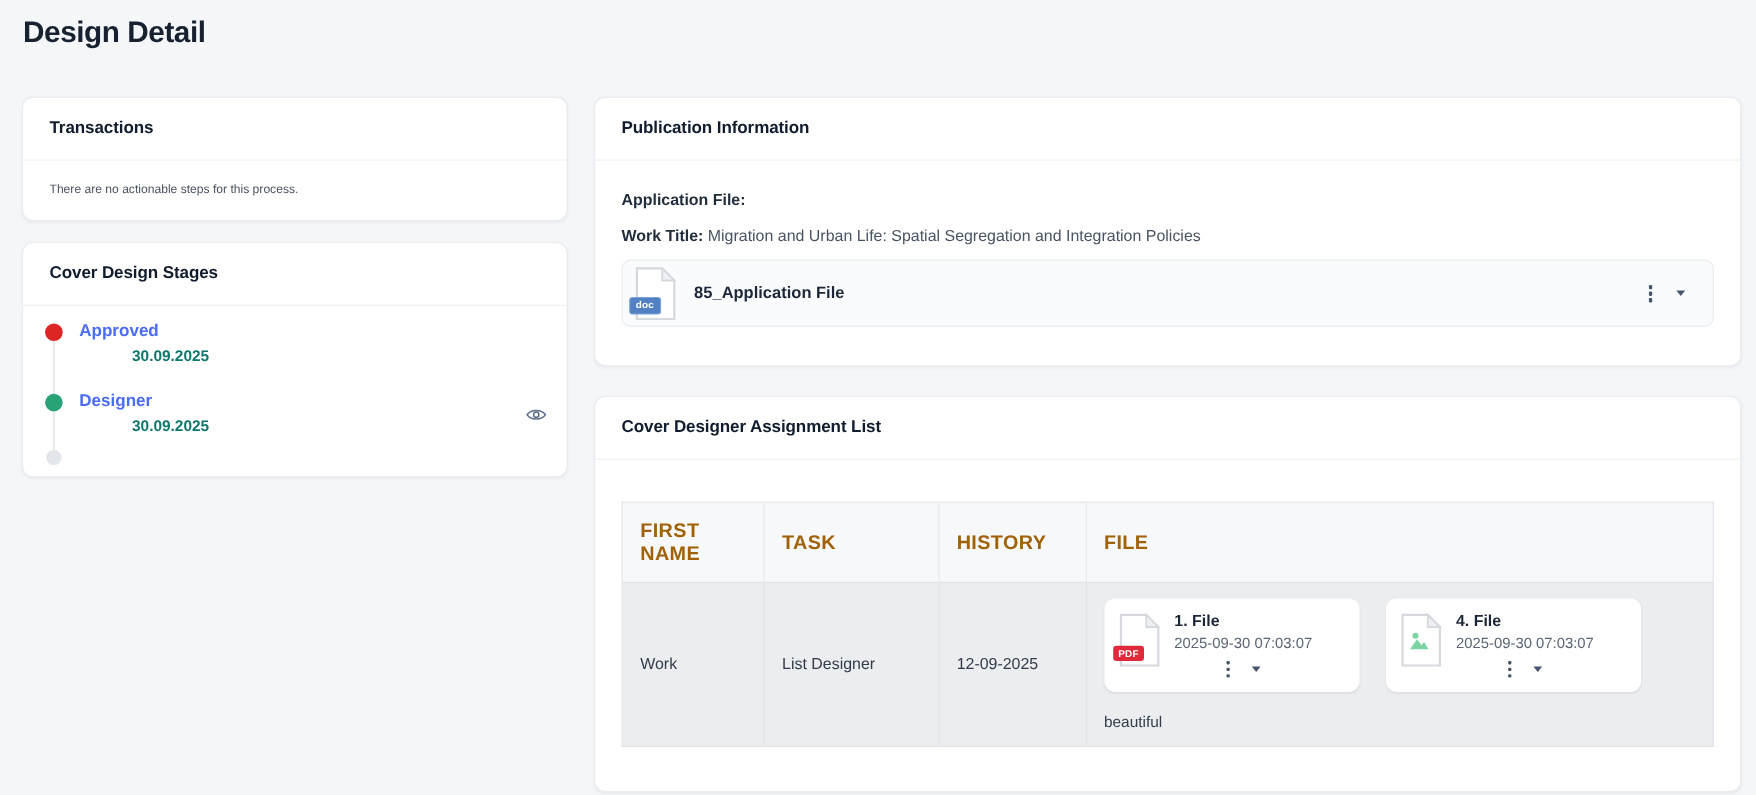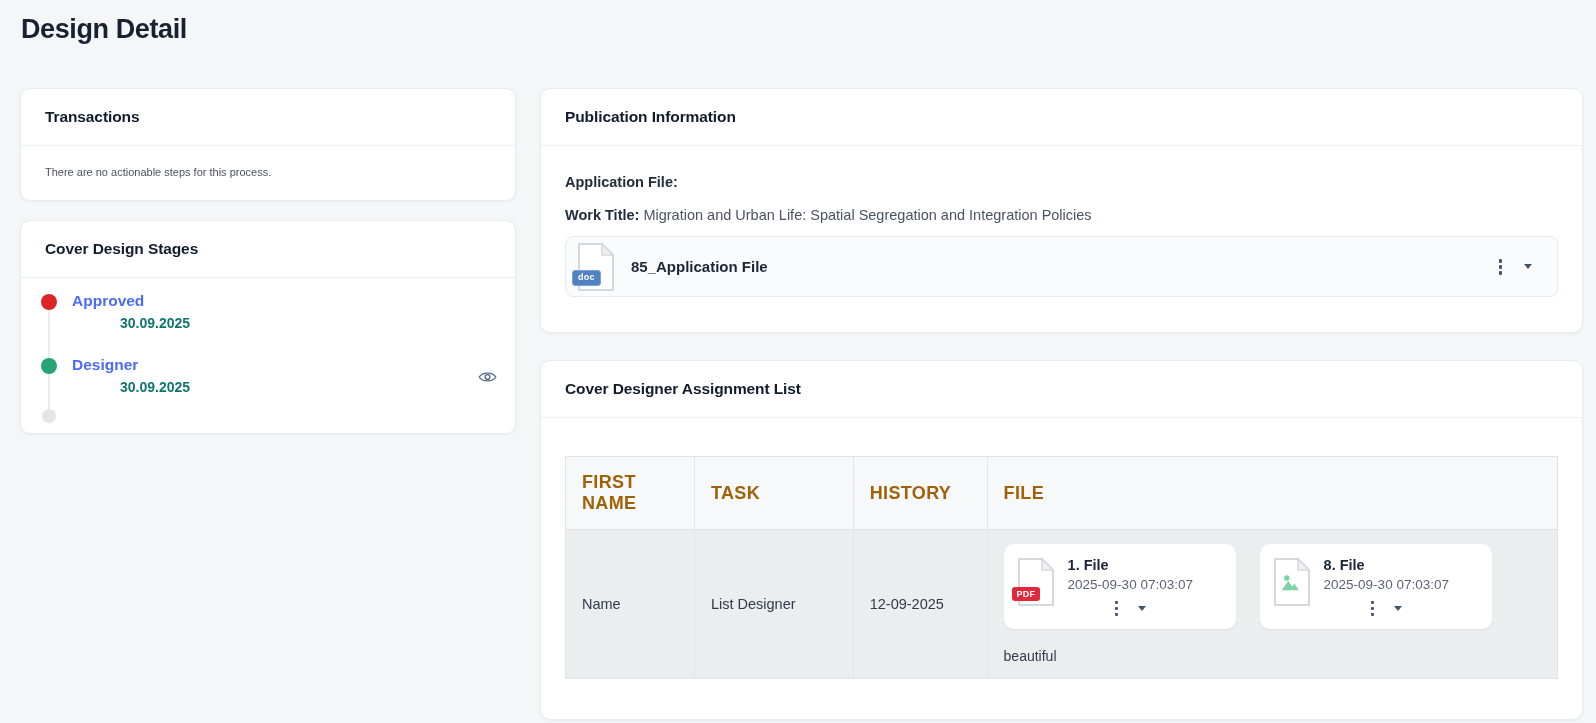--- a/index.html
+++ b/index.html
@@ -263,21 +263,21 @@
             <thead>
               <tr>
                 <th class="col-first">First Name</th>
                 <th class="col-task">Task</th>
                 <th class="col-hist">History</th>
                 <th>File</th>
               </tr>
             </thead>
             <tbody>
               <tr>
-                <td>Name</td>
+                <td>Work</td>
                 <td>List Designer</td>
                 <td>12-09-2025</td>
                 <td class="file-cell">
                   <div class="file-cards">
 
                     <div class="file-card">
                       <span class="page-icon">
                         <svg class="sheet" width="40" height="50" viewBox="0 0 40 50">
                           <path d="M3 2 H26 L37 13 V48 H3 Z" fill="#ffffff" stroke="#d5d9de" stroke-width="2"></path>
                           <path d="M26 2 L37 13 H26 Z" fill="#eef0f3" stroke="#d5d9de" stroke-width="1.6"></path>
@@ -309,21 +309,21 @@
                           <path d="M26 2 L37 13 H26 Z" fill="#eef0f3" stroke="#d5d9de" stroke-width="1.6"></path>
                         </svg>
                         <span class="img-glyph">
                           <svg width="22" height="22" viewBox="0 0 24 24">
                             <circle cx="8.5" cy="7.5" r="3" fill="#7cd4a4"></circle>
                             <path d="M3 21 L10 11 L14.5 17 L17 13.8 L21.5 21 Z" fill="#7cd4a4"></path>
                           </svg>
                         </span>
                       </span>
                       <div>
-                        <div class="fc-title">8. File</div>
+                        <div class="fc-title">4. File</div>
                         <div class="fc-date">2025-09-30 07:03:07</div>
                         <div class="fc-actions">
                           <button class="kebab-btn">
                             <span class="kebab">
                                 <i></i>
                                 <i></i>
                                 <i></i>
                               </span>
                           </button>
                           <button class="caret-btn">

